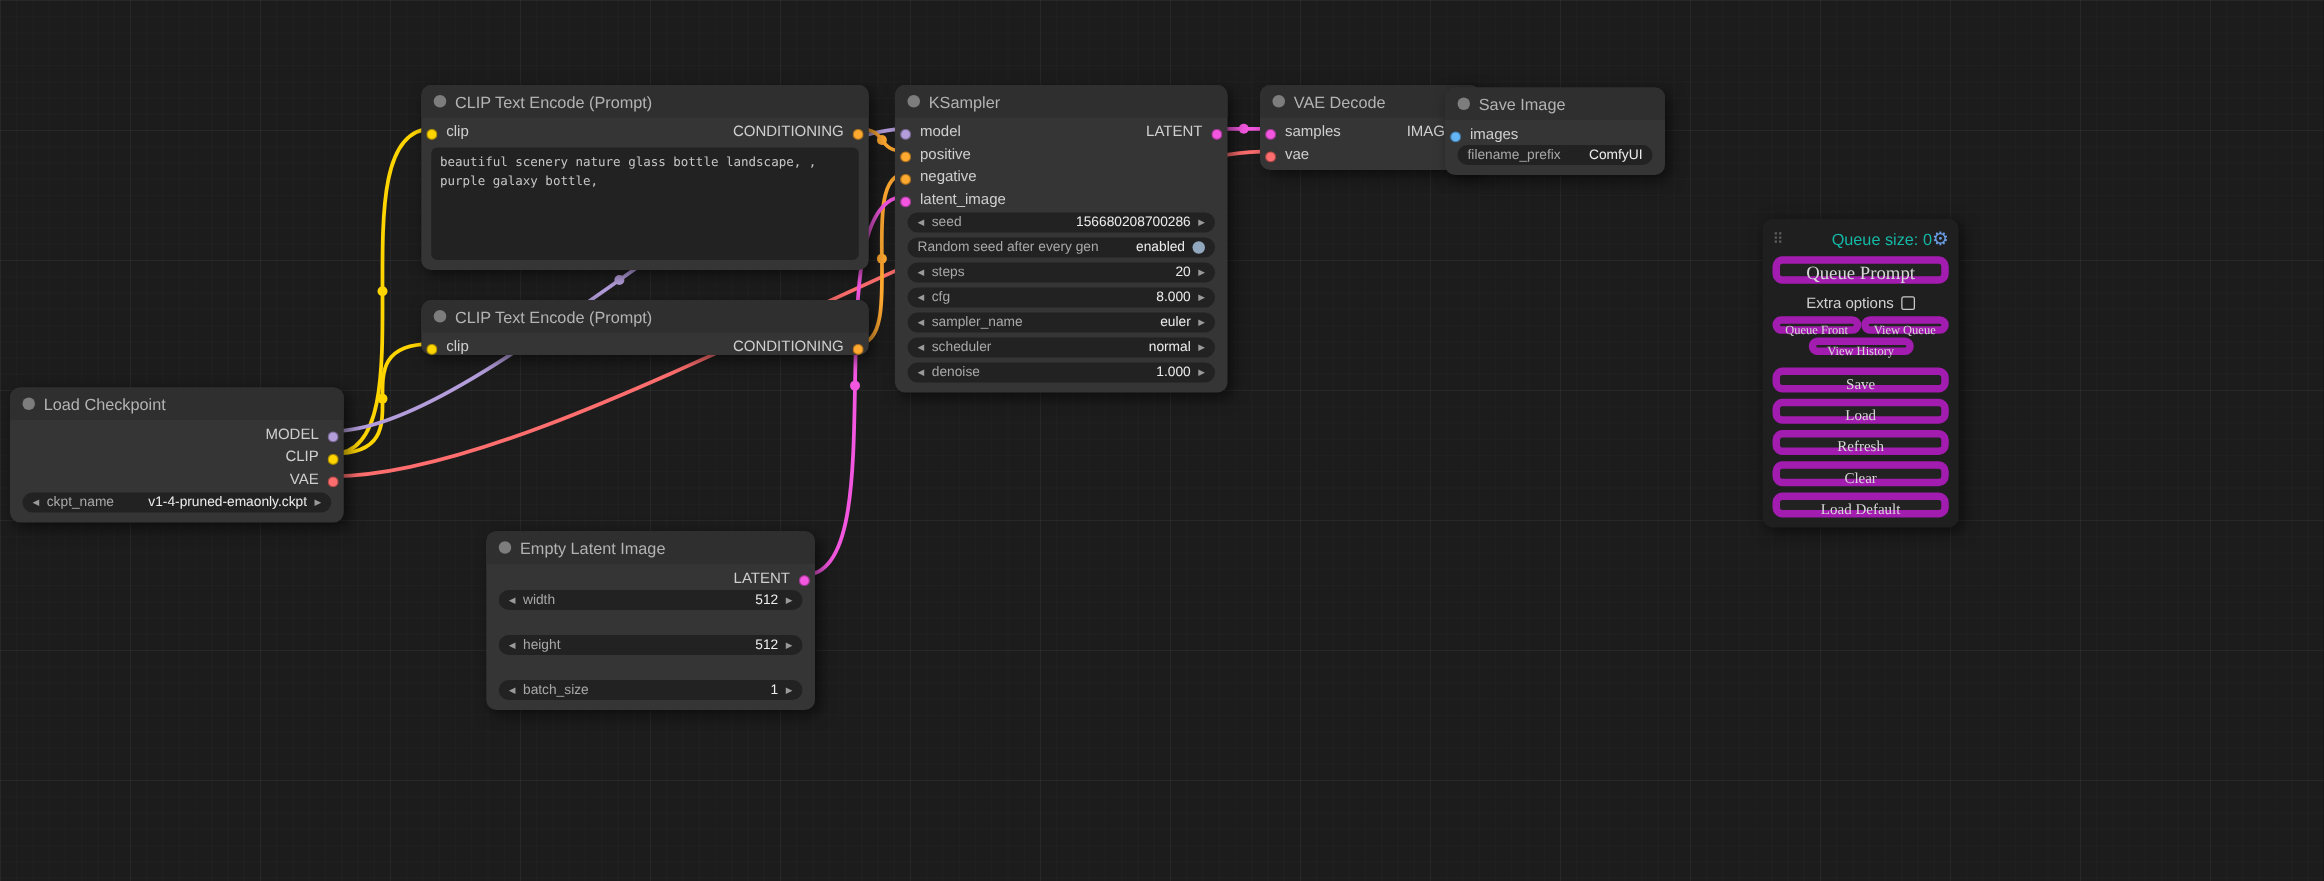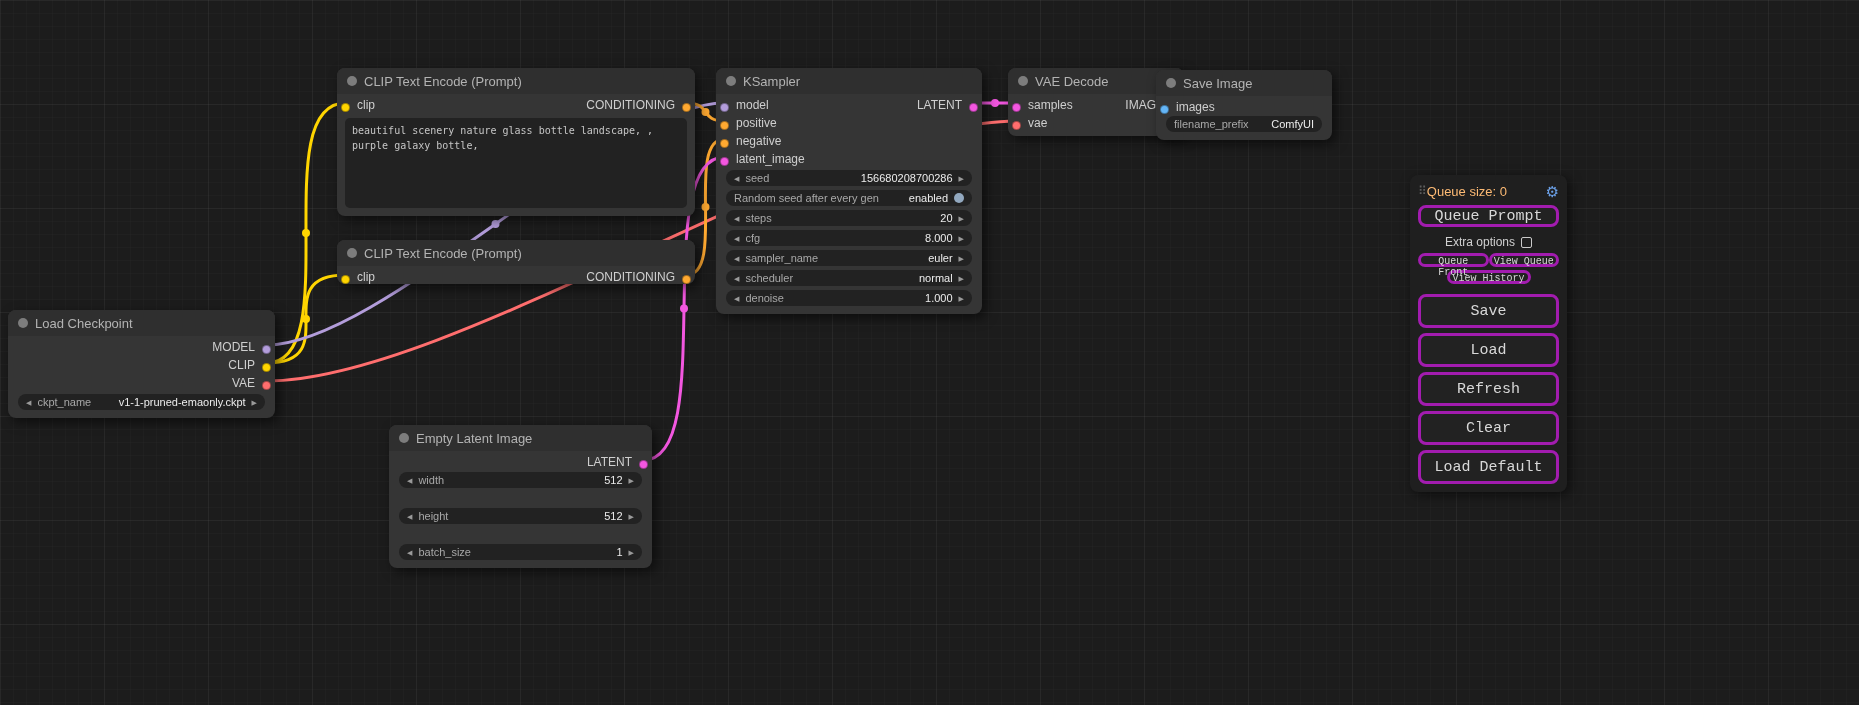--- a/index.html
+++ b/index.html
@@ -55,33 +55,33 @@
   }
 
   
   .qpanel {
     position:absolute; left:1410px; top:175px; width:157px; z-index:3;
     background:#1f1f1f; border-radius:8px; box-shadow:3px 3px 12px rgba(0,0,0,.55);
     padding:6px 8px 8px; color:#ccc;
   }
   .qhead { display:flex; align-items:center; height:20px; }
   .qdrag { color:#5e5e5e; font-size:12px; cursor:grab; }
-  .qsize { flex:1; text-align:left; font-size:13px; color:#fdba74; }
+  .qsize { flex:1; text-align:right; font-size:13px; color:#14b8a6; }
   .qgear { font-size:15px; line-height:1; cursor:pointer; }
   button.qbtn {
-    display:block; width:100%; background:#222; border:3px solid #a21caf; border-radius:8px;
-    color:#d8d8d8; font-family:Liberation Mono, monospace; cursor:pointer;
+    display:block; width:100%; background:#222; border:6px solid #a21caf; border-radius:8px;
+    color:#d8d8d8; font-family:Liberation Serif, serif; cursor:pointer;
   }
   button.primary { margin-top:4px; height:22px; font-size:15px; }
   .extra { display:flex; align-items:center; justify-content:center; gap:6px; margin-top:8px; height:14px; font-size:12px; color:#d0d0d0; }
   .checkbox { width:11px; height:11px; border:1px solid #cacaca; border-radius:2px; background:transparent; flex:none; cursor:pointer; }
   .qsmallrow { display:flex; gap:0; margin-top:4px; }
   button.small { height:14px; font-size:10px; border-radius:7px; flex:1; padding:0 2px; }
   button.hist { margin:3px auto 0; width:84px; flex:none; display:block; }
-  button.big { height:34px; font-size:15px; margin-top:5px; }
+  button.big { height:20px; font-size:12px; margin-top:5px; }
   button.big.first { margin-top:10px; }
 </style>
 </head>
 <body>
 
 <div class="canvas">
 
   <svg class="wires" width="1859" height="705" viewBox="0 0 1859 705">
     <path d="M266.5 363 C346.5 363 265.5 103 345.5 103" style="stroke: rgb(255, 213, 0);"></path>
     <path d="M266.5 363 C346.5 363 265.5 275 345.5 275" style="stroke: rgb(255, 213, 0);"></path>
@@ -119,21 +119,21 @@
     </div>
     <div class="slot outonly">
       <span>VAE</span>
       <span class="pdot right" style="background-color: rgb(255, 110, 110);"></span>
     </div>
     <div class="widgets">
       <div class="widget">
         <span class="warr">◀</span>
         <span class="wlabel">ckpt_name</span>
         <span class="flex1"></span>
-        <span class="wvalue">v1-1-pruned-emaonly.ckpt</span>
+        <span class="wvalue">v1-4-pruned-emaonly.ckpt</span>
         <span class="warr">▶</span>
       </div>
     </div>
   </div>
 
   <div class="node" style="left:337px; top:68px; width:358px;">
     <div class="ntitle">
       <span class="tdot" style="background-color: rgb(125, 125, 125);"></span>
       <span>CLIP Text Encode (Prompt)</span>
     </div>

